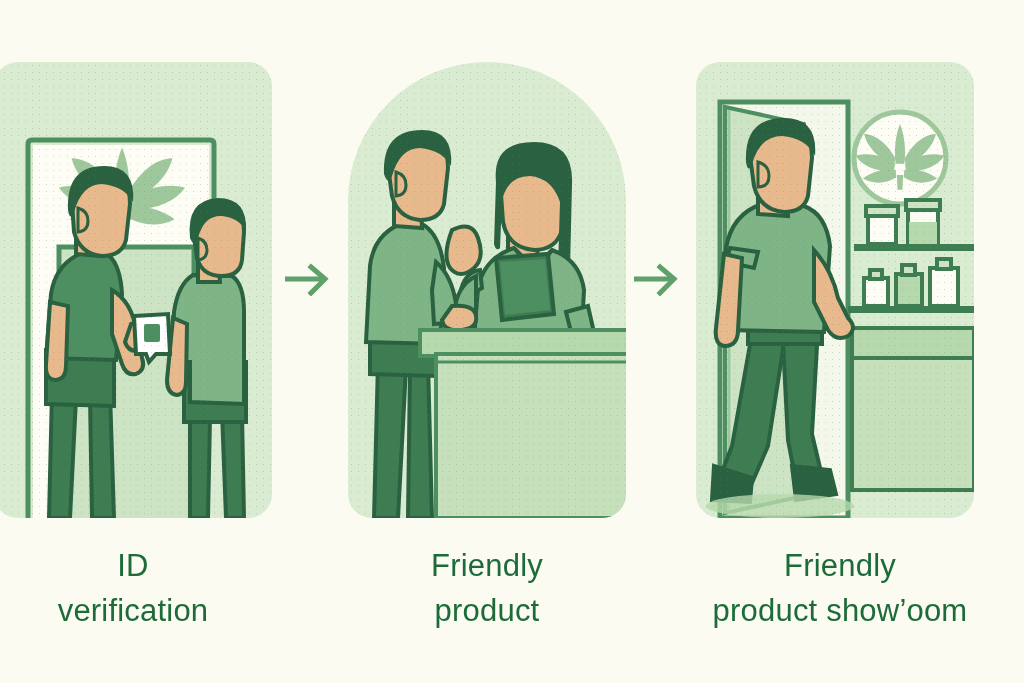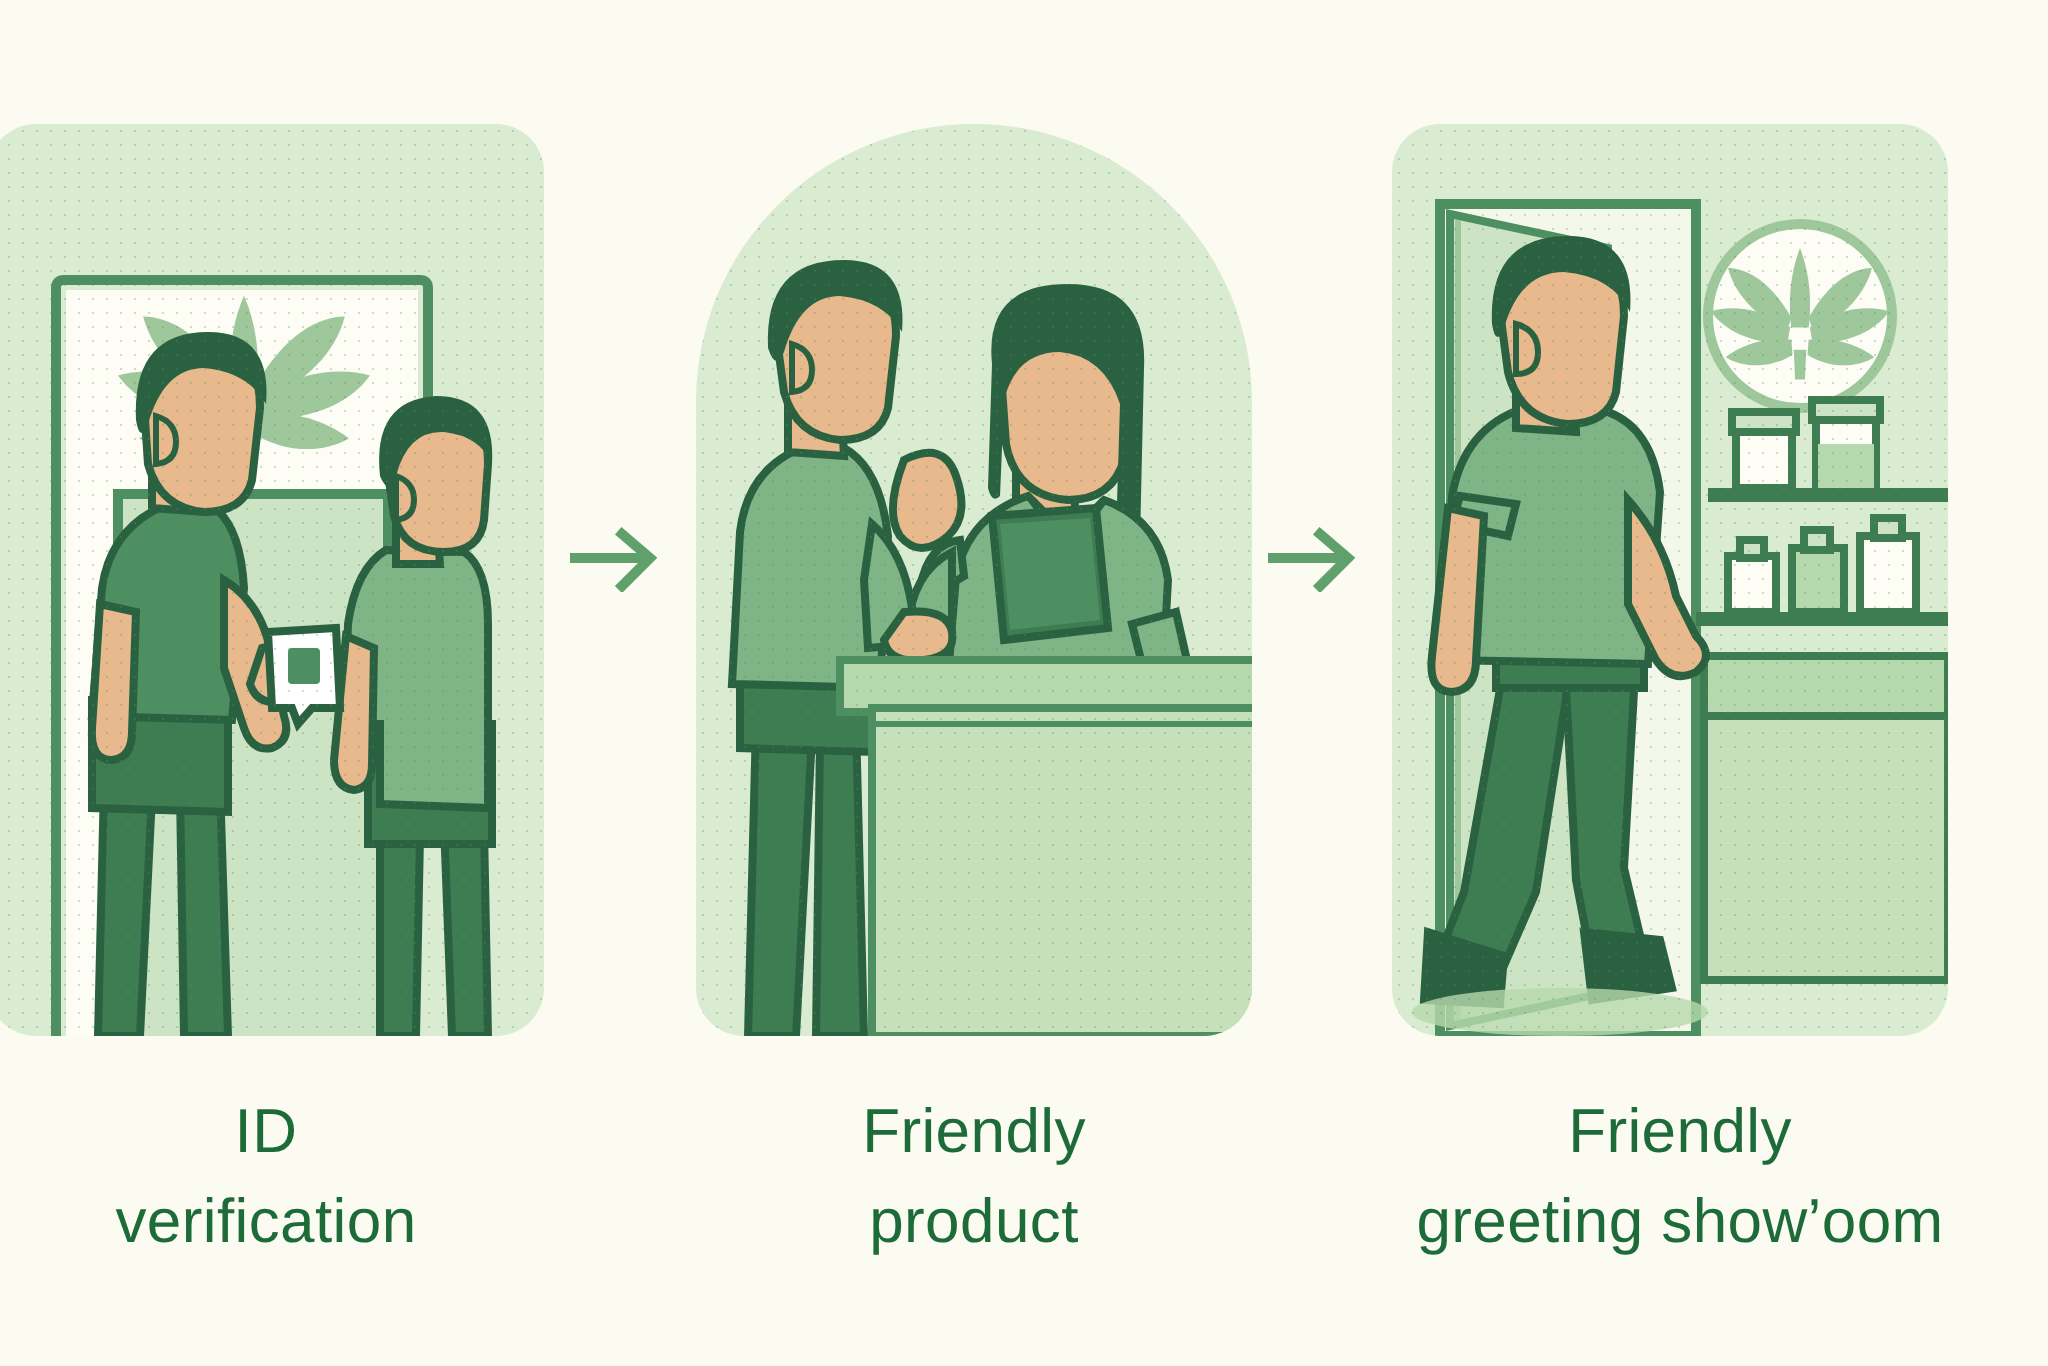--- a/index.html
+++ b/index.html
@@ -288,16 +288,16 @@
   <div class="caption" id="caption-1">
     <span class="ln">ID</span>
     <span class="ln">verification</span>
   </div>
   <div class="caption" id="caption-2">
     <span class="ln">Friendly</span>
     <span class="ln">product</span>
   </div>
   <div class="caption" id="caption-3">
     <span class="ln">Friendly</span>
-    <span class="ln">greeting show’oom</span>
+    <span class="ln">product show’oom</span>
   </div>
 
 </div>
 
 </body></html>

